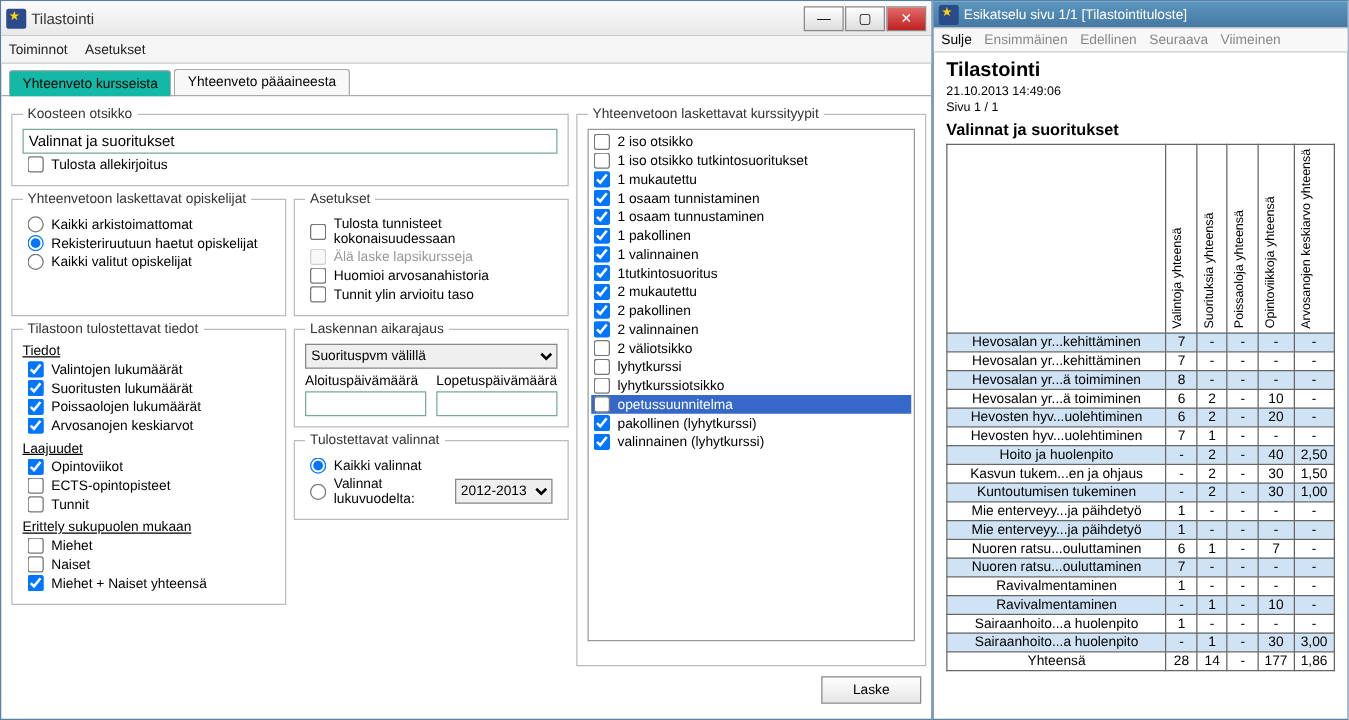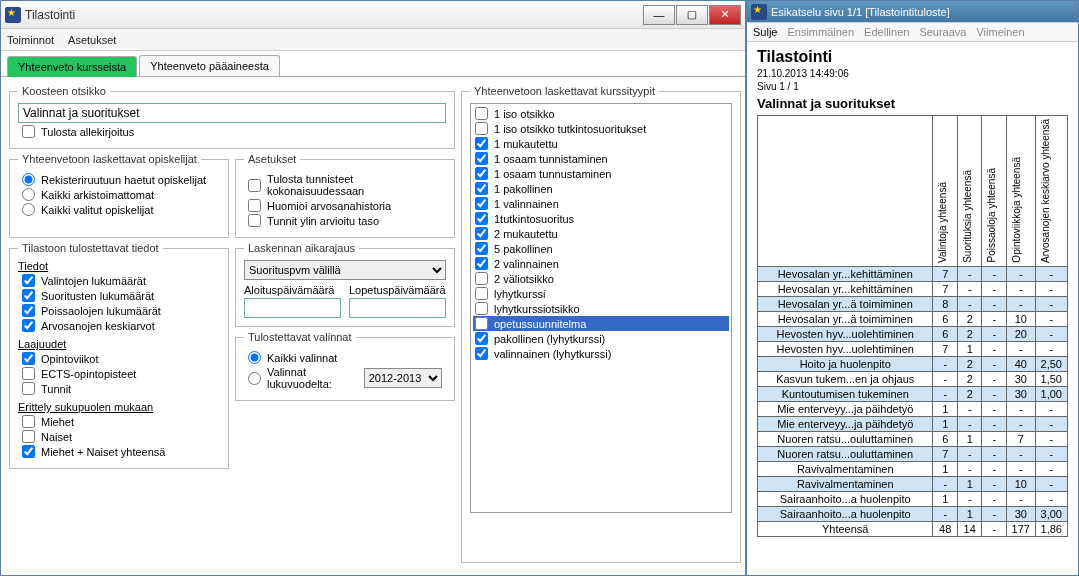--- a/index.html
+++ b/index.html
@@ -9,21 +9,21 @@
 .titlebar-icon { width: 16px; height: 16px; background: #2a4a8a; border-radius: 2px; margin-right: 4px; position: relative; }
 .titlebar-icon::after { content: "★"; color: gold; font-size: 10px; position: absolute; left: 2px; top: 0; }
 .titlebar-text { flex: 1; color: #333; font-size: 12px; }
 .win-buttons { display: flex; gap: 1px; }
 .win-btn { width: 32px; height: 20px; border: 1px solid #888; background: linear-gradient(#fff,#ddd); display: flex; align-items: center; justify-content: center; font-size: 11px; }
 .win-btn.close { background: linear-gradient(#e36a6a,#c02020); color: #fff; }
 .menubar { height: 22px; background: #f5f5f5; display: flex; align-items: center; padding: 0 6px; gap: 14px; border-bottom: 1px solid #ccc; color: #222; }
 .menubar span { cursor: default; }
 .tabs { display: flex; padding: 4px 6px 0 6px; border-bottom: 1px solid #aaa; }
 .tab { padding: 4px 10px; border: 1px solid #aaa; border-bottom: none; background: #f8f8f8; margin-right: 2px; border-radius: 3px 3px 0 0; font-size: 11px; cursor: pointer; }
-.tab.active { background: #22c55e; position: relative; top: 1px; }
+.tab.active { background: #14b8a6; position: relative; top: 1px; }
 .content { flex: 1; padding: 8px; display: grid; grid-template-columns: 220px 220px 280px; grid-template-rows: auto auto auto auto auto 1fr auto; gap: 4px 6px; align-content: start; }
 fieldset { border: 1px solid #bbb; padding: 6px 8px 8px; }
 legend { padding: 0 4px; font-size: 11px; color: #333; }
 .full { grid-column: 1 / 3; }
 .tallbox { grid-column: 3; grid-row: 1 / 7; }
 input[type=text] { width: 100%; border: 1px solid #7a9; padding: 2px 4px; height: 20px; font-size: 12px; }
 .row { display: flex; align-items: center; gap: 4px; margin: 2px 4px; }
 .row label { cursor: default; }
 input[type=checkbox], input[type=radio] { margin-right: 2px; }
 .underline { text-decoration: underline; }
@@ -87,40 +87,44 @@
       <div class="row">
         <input type="checkbox" style="">
         <label>Tulosta allekirjoitus</label>
       </div>
     </fieldset>
 
     <fieldset style="grid-column:1; grid-row:2">
       <legend>Yhteenvetoon laskettavat opiskelijat</legend>
       <div id="radios-laskettavat">
           <div class="row">
+            <input type="radio" name="lask" style="">
+            <label>Kaikki arkistoimattomat</label>
+          </div>
+          <div class="row">
             <input type="radio" name="lask" checked="" style="">
             <label>Rekisteriruutuun haetut opiskelijat</label>
-          </div>
-          <div class="row">
-            <input type="radio" name="lask" style="">
-            <label>Kaikki arkistoimattomat</label>
           </div>
           <div class="row">
             <input type="radio" name="lask" style="">
             <label>Kaikki valitut opiskelijat</label>
           </div>
         </div>
     </fieldset>
 
     <fieldset style="grid-column:2; grid-row:2">
       <legend>Asetukset</legend>
       <div id="checks-asetukset">
           <div class="row">
             <input type="checkbox" style="">
             <label class="">Tulosta tunnisteet kokonaisuudessaan</label>
+          </div>
+          <div class="row">
+            <input type="checkbox" disabled="" style="">
+            <label class="disabled">Älä laske lapsikursseja</label>
           </div>
           <div class="row">
             <input type="checkbox" style="">
             <label class="">Huomioi arvosanahistoria</label>
           </div>
           <div class="row">
             <input type="checkbox" style="">
             <label class="">Tunnit ylin arvioitu taso</label>
           </div>
         </div>
@@ -209,21 +213,21 @@
           <option>2012-2013</option>
         </select>
       </div>
     </fieldset>
 
     <fieldset class="tallbox">
       <legend>Yhteenvetoon laskettavat kurssityypit</legend>
       <div class="listbox" id="listbox-types">
           <div class="row">
             <input type="checkbox" style="">
-            <label>1 iso otsikko</label>
+            <label>2 iso otsikko</label>
           </div>
           <div class="row">
             <input type="checkbox" style="">
             <label>1 iso otsikko tutkintosuoritukset</label>
           </div>
           <div class="row">
             <input type="checkbox" checked="" style="">
             <label>1 mukautettu</label>
           </div>
           <div class="row">
@@ -245,21 +249,21 @@
           <div class="row">
             <input type="checkbox" checked="" style="">
             <label>1tutkintosuoritus</label>
           </div>
           <div class="row">
             <input type="checkbox" checked="" style="">
             <label>2 mukautettu</label>
           </div>
           <div class="row">
             <input type="checkbox" checked="" style="">
-            <label>5 pakollinen</label>
+            <label>2 pakollinen</label>
           </div>
           <div class="row">
             <input type="checkbox" checked="" style="">
             <label>2 valinnainen</label>
           </div>
           <div class="row">
             <input type="checkbox" style="">
             <label>2 väliotsikko</label>
           </div>
           <div class="row">
@@ -278,20 +282,23 @@
             <input type="checkbox" checked="" style="">
             <label>pakollinen (lyhytkurssi)</label>
           </div>
           <div class="row">
             <input type="checkbox" checked="" style="">
             <label>valinnainen (lyhytkurssi)</label>
           </div>
         </div>
     </fieldset>
 
+    <div class="bottom">
+      <button class="normal">Laske</button>
+    </div>
   </div>
 </div>
 
 <div class="preview">
   <div class="titlebar">
     <div class="titlebar-icon"></div>
     <div class="titlebar-text">Esikatselu sivu 1/1 [Tilastointituloste]</div>
   </div>
   <div class="navrow">
     <a href="#" class="first">Sulje</a>
@@ -460,21 +467,21 @@
             <td>-</td>
             <td>1</td>
             <td>-</td>
             <td>30</td>
             <td>3,00</td>
           </tr>
         </tbody>
       <tfoot>
         <tr id="rep-foot" class="yht">
             <td>Yhteensä</td>
-            <td>48</td>
+            <td>28</td>
             <td>14</td>
             <td>-</td>
             <td>177</td>
             <td>1,86</td>
           </tr>
       </tfoot>
     </table>
   </div>
 </div>
 

